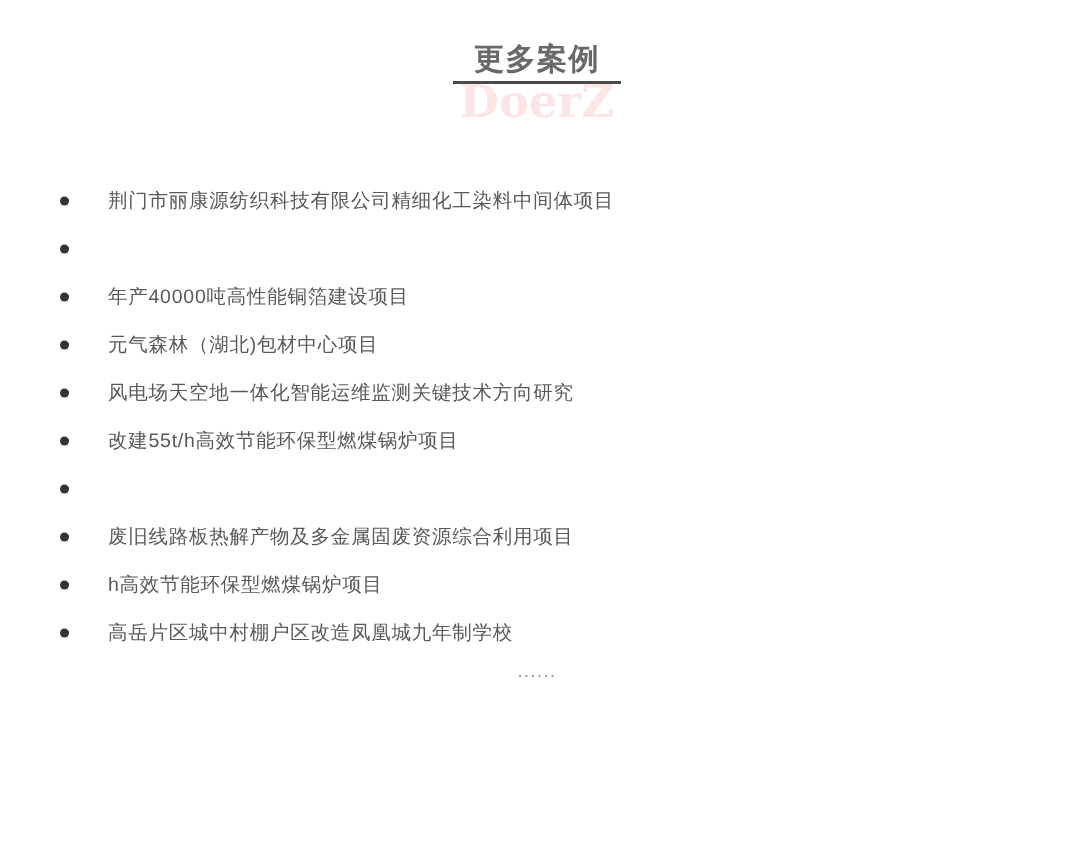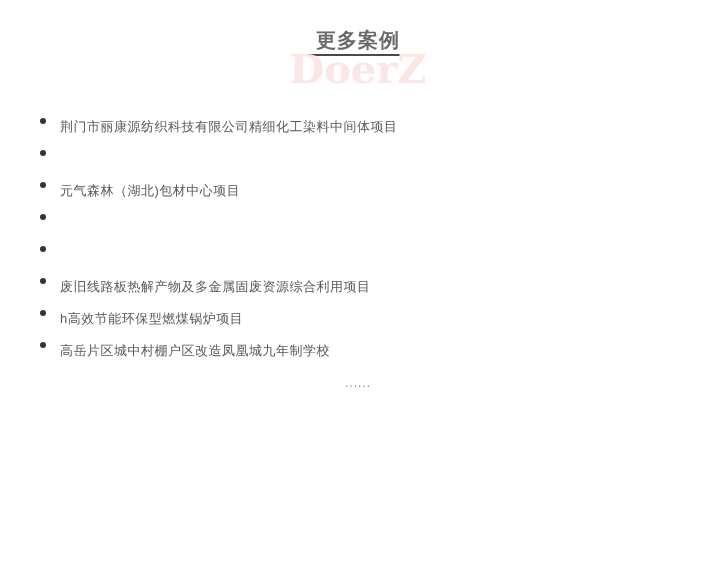--- a/index.html
+++ b/index.html
@@ -29,35 +29,36 @@
   }
   .title-underline {
     width: 112px;
     height: 2px;
     background: #4a4a4a;
     margin: 2px auto 0 auto;
   }
   .watermark {
     font-family: "DejaVu Serif", "Liberation Serif", serif;
     font-weight: bold;
-    font-size: 40px;
+    font-size: 30px;
     line-height: 26px;
     color: #fbe5e5;
     margin-top: 0px;
     user-select: none;
   }
   .case-list {
     list-style: none;
     margin-top: 36px;
   }
   .case-item {
     display: flex;
-    align-items: flex-start;
+    align-items: center;
     height: 32px;
     cursor: pointer;
+    gap: 12px;
   }
   .bullet {
     flex: 0 0 auto;
     width: 6px;
     height: 6px;
     border-radius: 50%;
     background: #333333;
     margin-left: 40px;
     margin-right: 14px;
   }
@@ -88,24 +89,33 @@
   <ul class="case-list">
       <li class="case-item">
         <span class="bullet"></span>
         <span class="case-text">荆门市丽康源纺织科技有限公司精细化工染料中间体项目</span>
       </li>
       <li class="case-item">
         <span class="bullet"></span>
       </li>
       <li class="case-item">
         <span class="bullet"></span>
+        <span class="case-text">年产40000吨高性能铜箔建设项目</span>
+      </li>
+      <li class="case-item">
+        <span class="bullet"></span>
         <span class="case-text">元气森林（湖北)包材中心项目</span>
       </li>
       <li class="case-item">
         <span class="bullet"></span>
+        <span class="case-text">风电场天空地一体化智能运维监测关键技术方向研究</span>
+      </li>
+      <li class="case-item">
+        <span class="bullet"></span>
+        <span class="case-text">改建55t/h高效节能环保型燃煤锅炉项目</span>
       </li>
       <li class="case-item">
         <span class="bullet"></span>
       </li>
       <li class="case-item">
         <span class="bullet"></span>
         <span class="case-text">废旧线路板热解产物及多金属固废资源综合利用项目</span>
       </li>
       <li class="case-item">
         <span class="bullet"></span>

